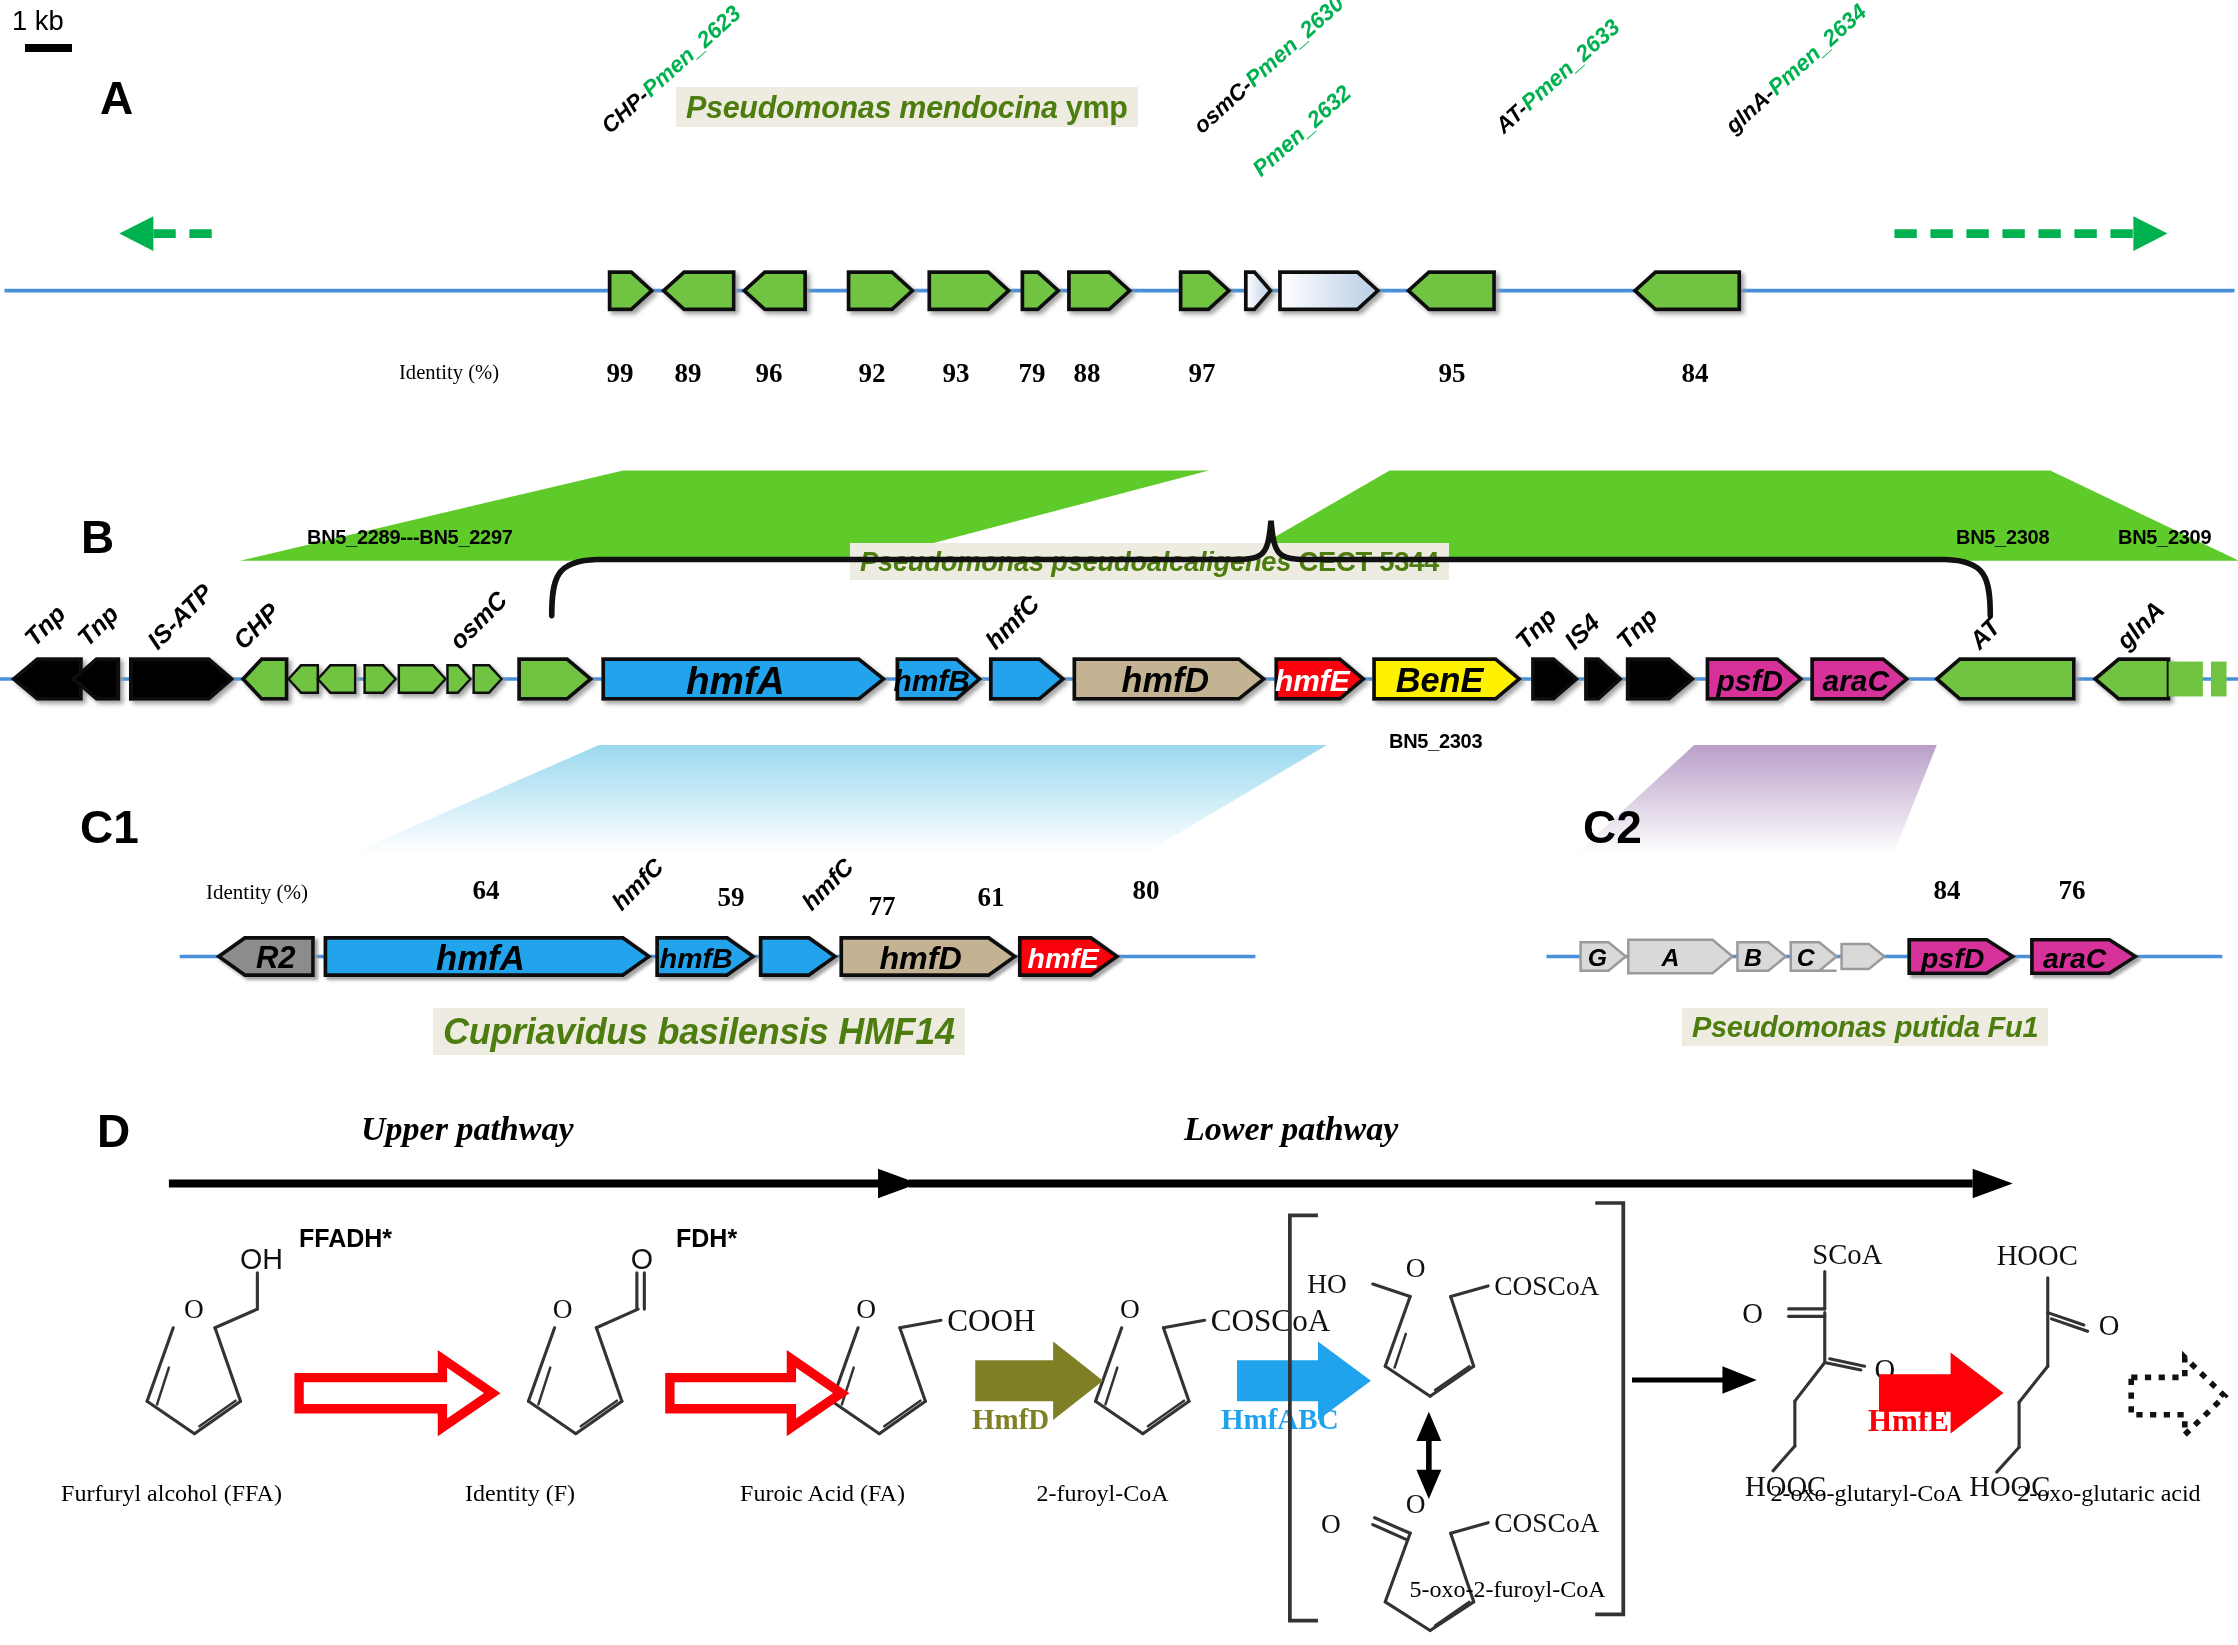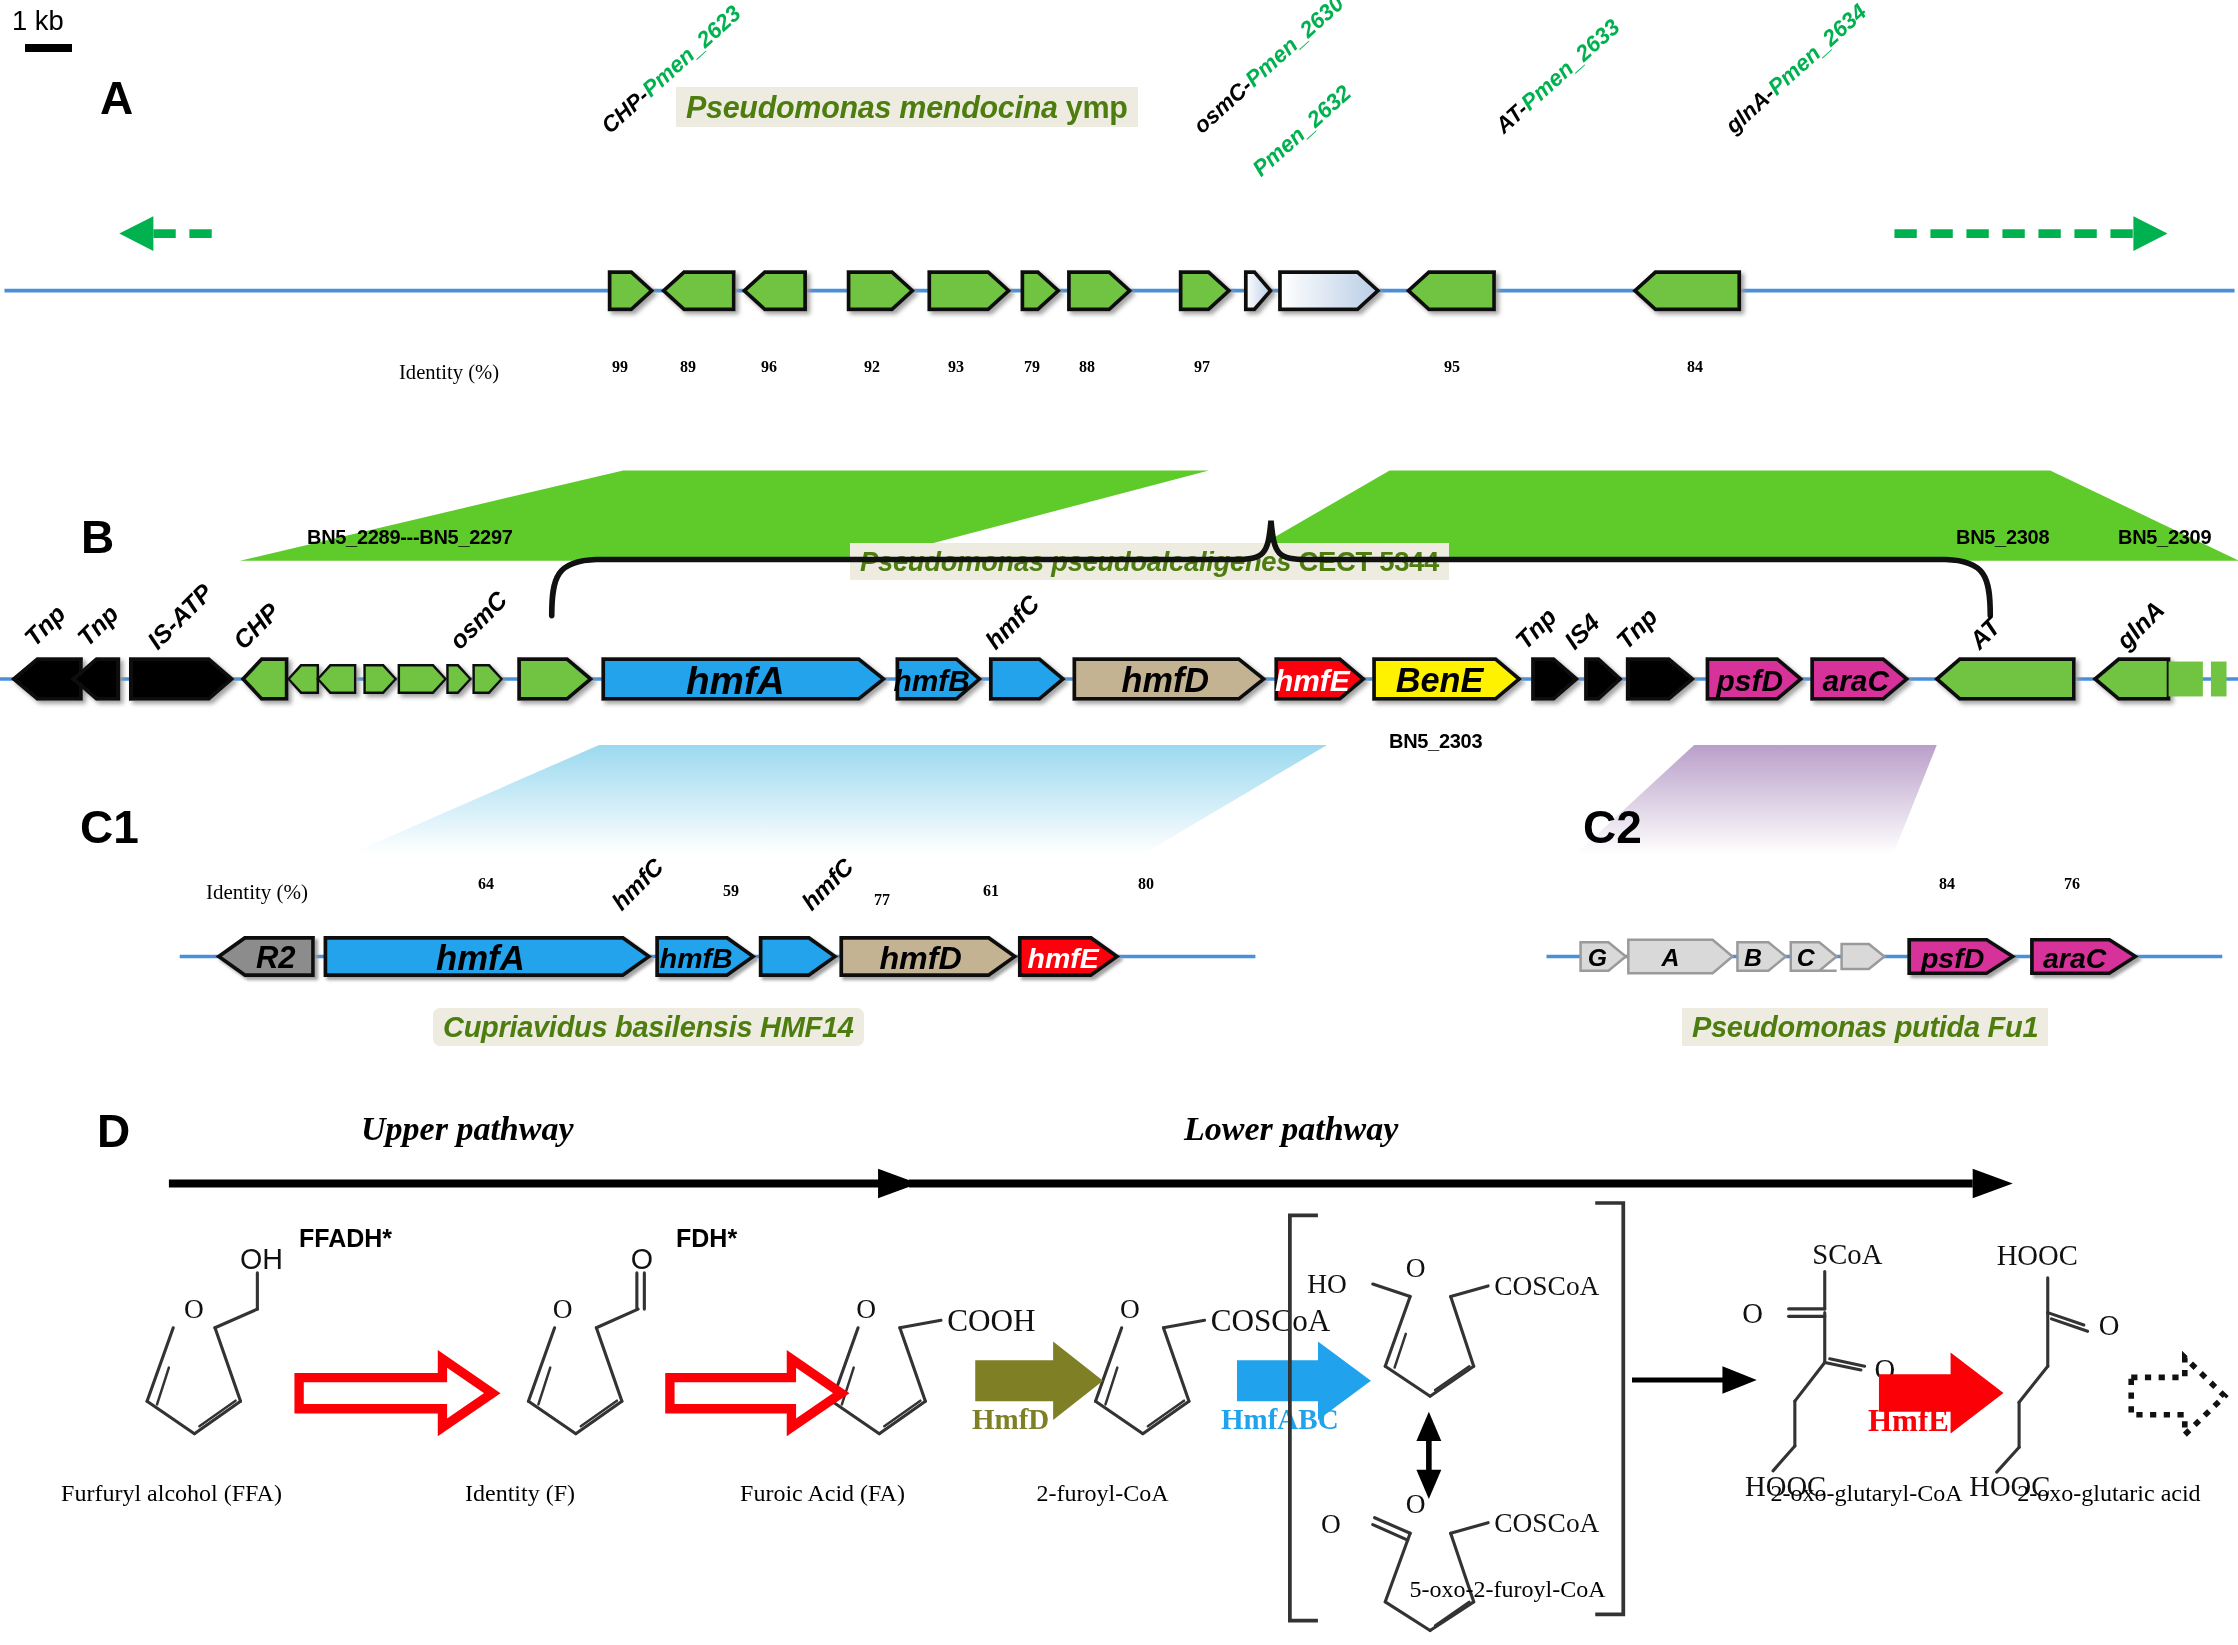--- a/index.html
+++ b/index.html
@@ -36,21 +36,21 @@
   .sci-name .non-ital{font-style:normal;}
   .ident-label{
     font-family:"Liberation Serif", serif;
     font-weight:normal;
     font-size:20.6px;
     white-space:nowrap;
   }
   .ident-num{
     font-family:"Liberation Serif", serif;
     font-weight:bold;
-    font-size:16px;
+    font-size:27px;
     text-align:center;
   }
   .locus-label{
     font-family:"Liberation Sans", sans-serif;
     font-weight:bold;
     font-size:20px;
     white-space:nowrap;
     letter-spacing:-0.3px;
   }
   .gene-rot{
@@ -309,21 +309,21 @@
       <polygon points="1352,45 1590,45 1632,75 1590,105 1352,105" fill="#c3b393"></polygon>
       <polygon points="1640,45 1755,45 1797,75 1755,105 1640,105" fill="#fb0007"></polygon>
     </g>
     <text class="genetext" x="440" y="77" font-size="50" fill="#000">R2</text>
     <text class="genetext" x="770" y="77" font-size="56" fill="#000">hmfA</text>
     <text class="genetext" x="1118" y="77" font-size="46" fill="#000">hmfB</text>
     <text class="genetext" x="1480" y="77" font-size="52" fill="#000">hmfD</text>
     <text class="genetext" x="1710" y="77" font-size="46" fill="#fff">hmfE</text>
   </svg>
 
-  <div class="abs sci-name" style="left:433px;top:1008px;font-size:29px;border-radius:7px;">Cupriavidus basilensis HMF14</div>
+  <div class="abs sci-name" style="left:433px;top:1008px;font-size:36px;">Cupriavidus basilensis HMF14</div>
 
   <div class="abs panel-letter" style="left:1583px;top:804px;">C2</div>
 
   <div class="abs ident-num" style="left:1919px;top:875px;width:56px;">84</div>
   <div class="abs ident-num" style="left:2044px;top:875px;width:56px;">76</div>
 
   <svg class="abs" style="left:1545px;top:910px;" width="693" height="93" viewBox="0 0 1113 150">
     <line x1="0" y1="75" x2="1090" y2="75" stroke="#4a90d9" stroke-width="6"></line>
     <g stroke="#9a9a9a" stroke-width="4" stroke-linejoin="miter">
       <polygon points="55,52 100,52 128,75 100,98 55,98" fill="#d9d9d9"></polygon>

